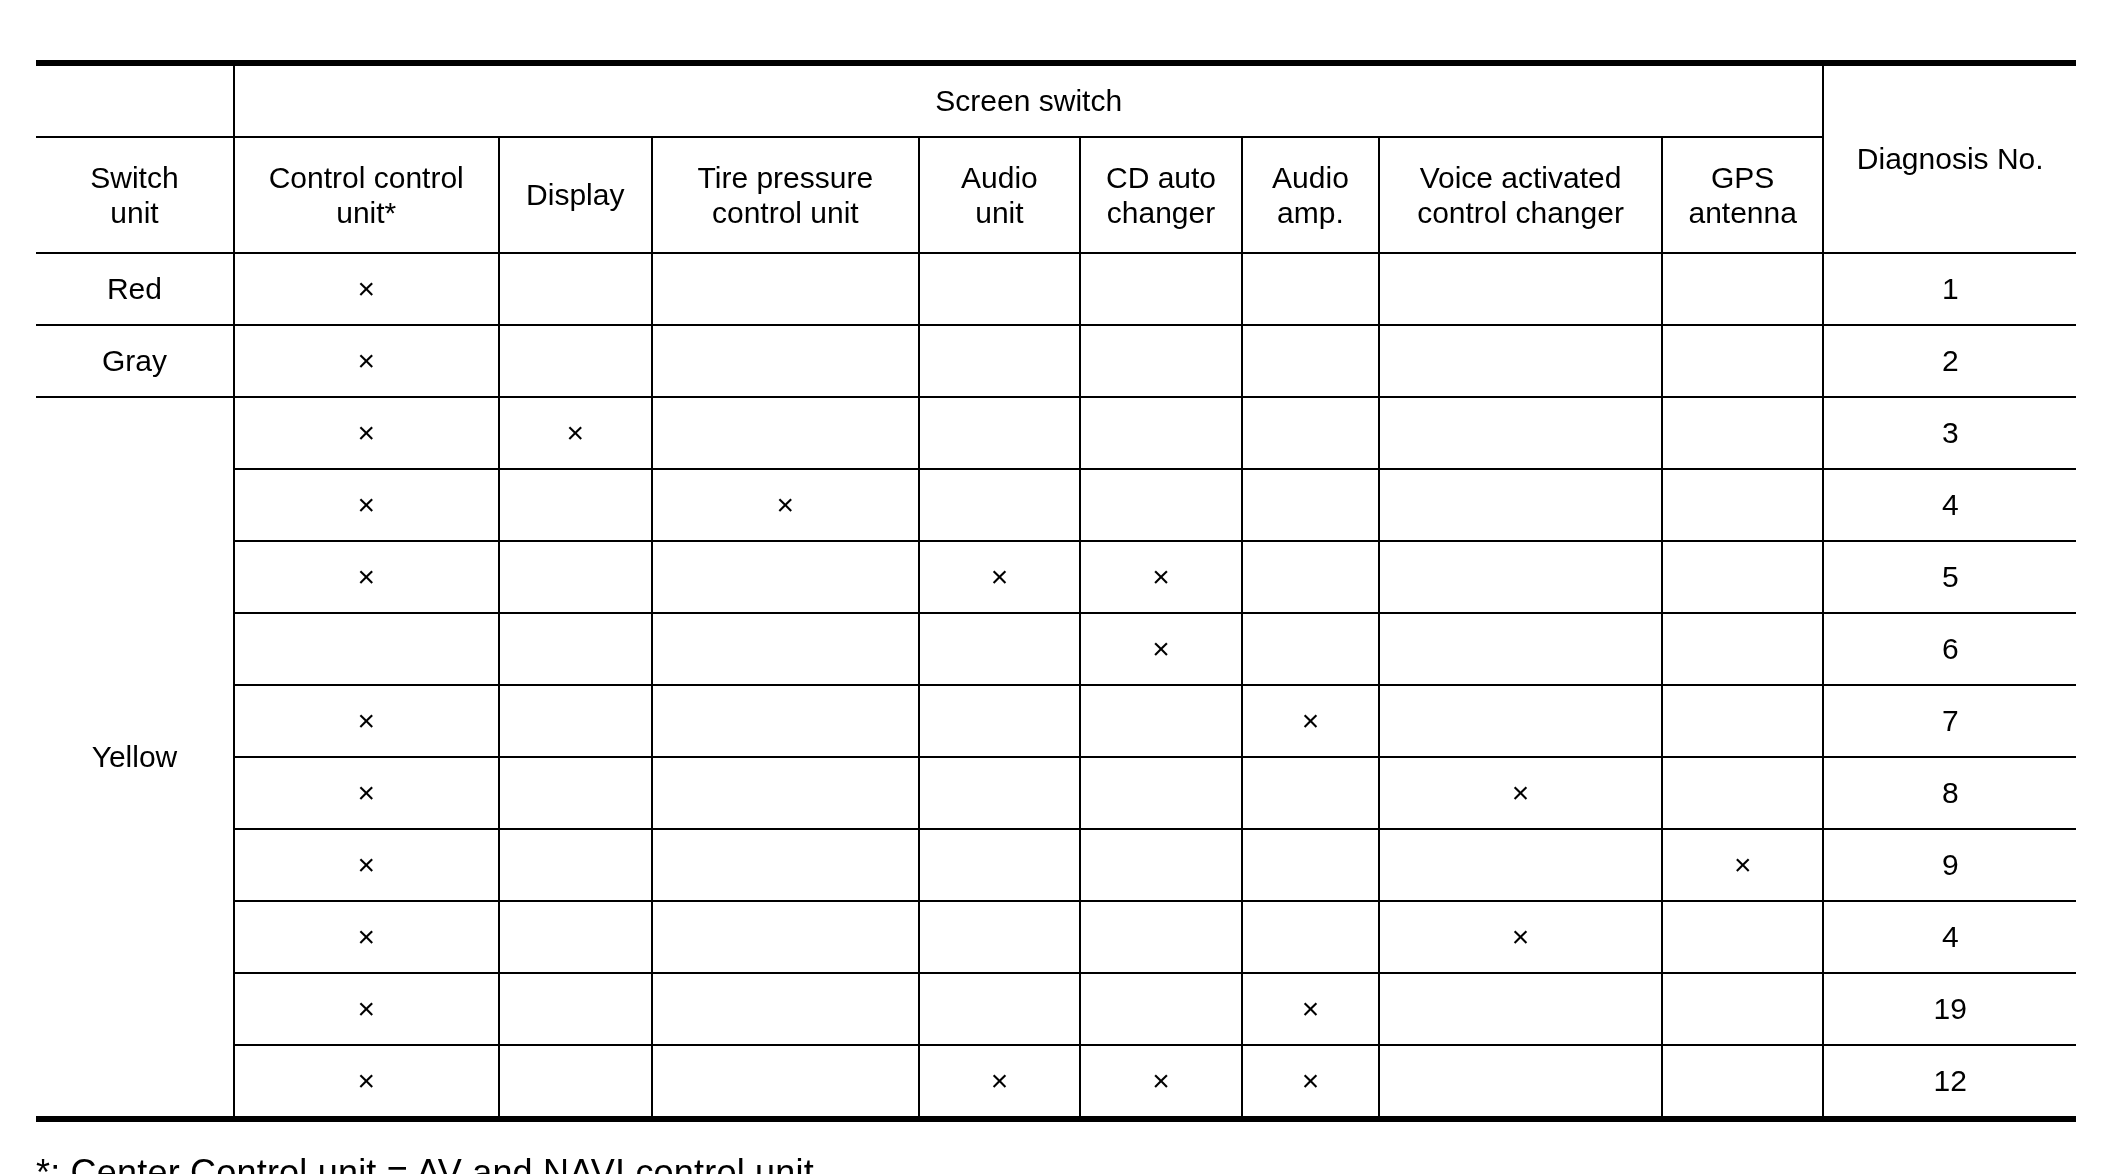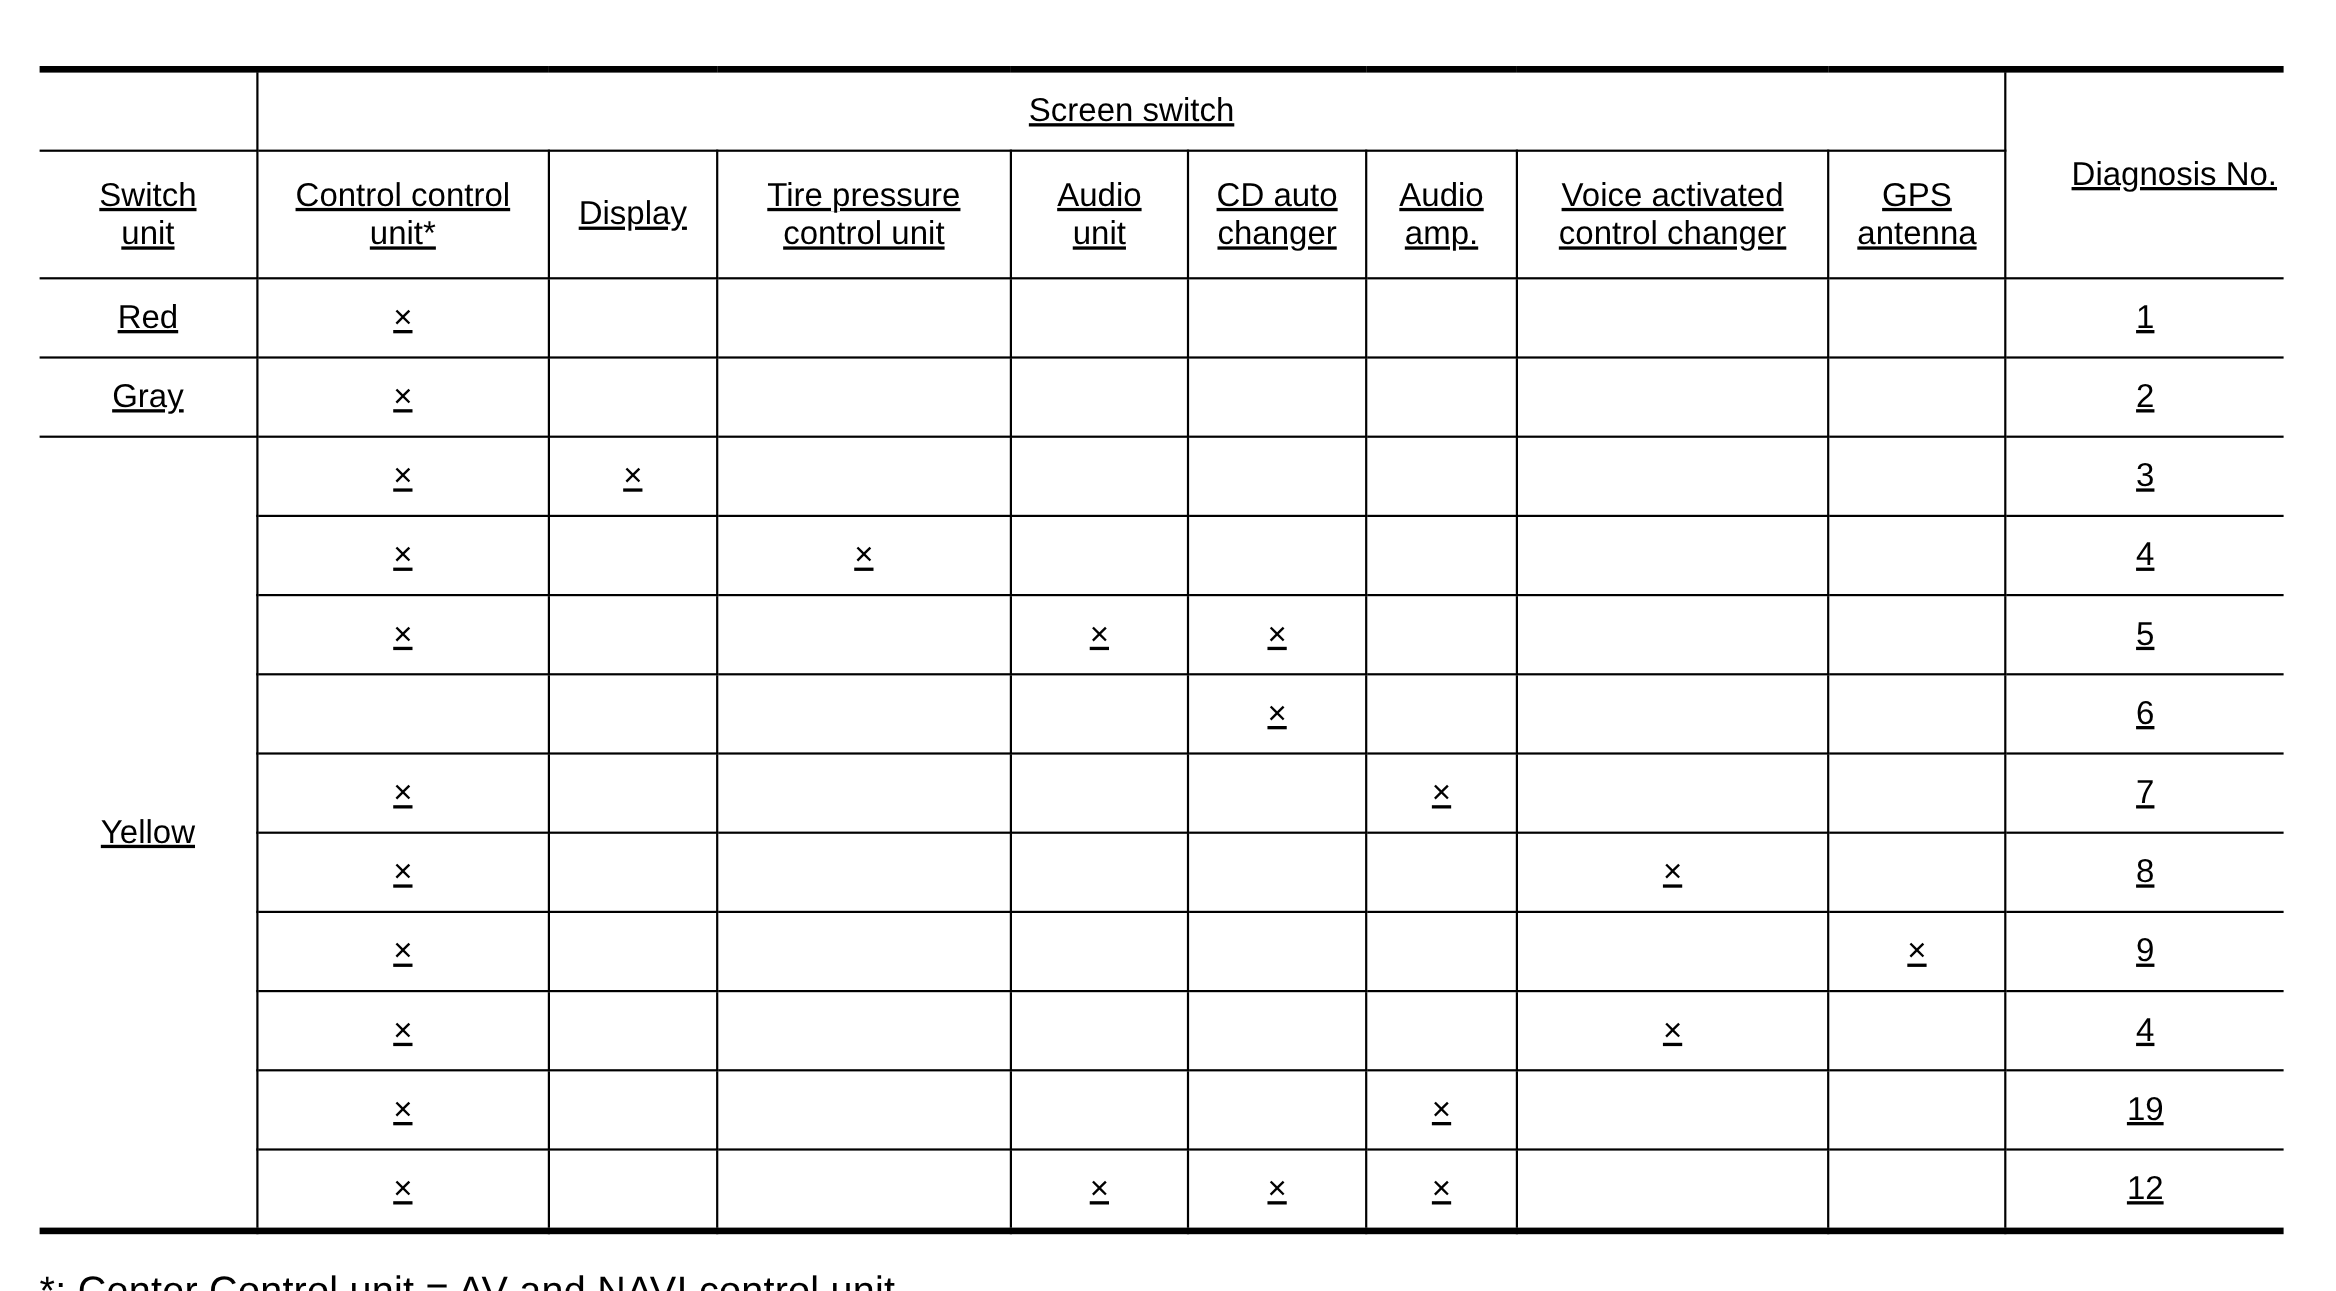--- a/index.html
+++ b/index.html
@@ -13,21 +13,20 @@
     font-family: "Liberation Sans", sans-serif;
     color: #000000;
     overflow: hidden;
   }
   #page {
     position: relative;
     width: 2124px;
     height: 1174px;
     box-sizing: border-box;
     padding: 60px 48px 0 36px;
-    text-decoration: underline;
   }
   table.matrix {
     border-collapse: collapse;
     table-layout: fixed;
     width: 2040px;
     font-size: 30px;
   }
   table.matrix td, table.matrix th {
     border: 2px solid #000000;
     font-weight: normal;
@@ -39,21 +38,21 @@
   
   table.matrix {
     border-top: 6px solid #000000;
     border-bottom: 6px solid #000000;
   }
   tr.head-top th {
     border-top: none;
     height: 62px;
   }
   tr.head-top th.no-left-border { border-left: none; }
-  tr.head-top th.no-right-border { border-right: none; text-align: right; }
+  tr.head-top th.no-right-border { border-right: none; }
   tr.head-sub th {
     height: 106px;
   }
   tr.head-sub th.no-left-border { border-left: none; }
   tbody td {
     height: 62px;
   }
   tbody td.swcolor {
     border-left: none;
   }

